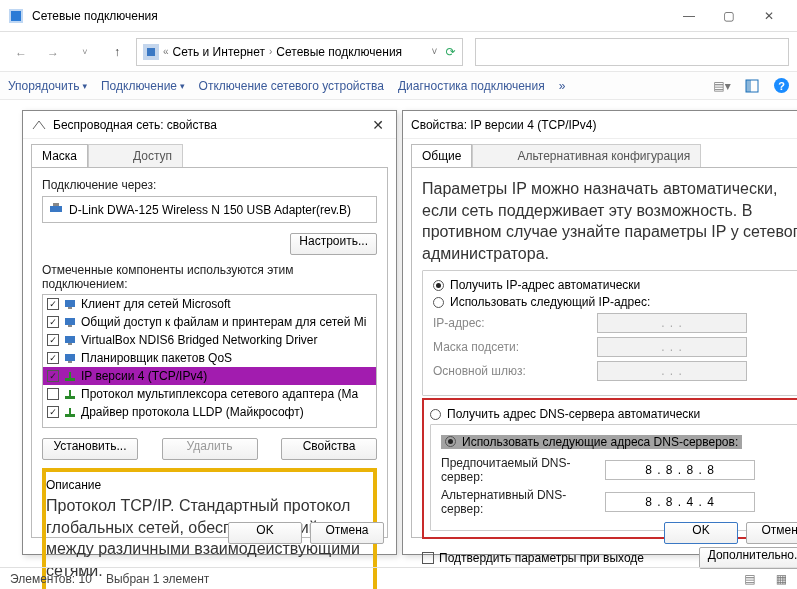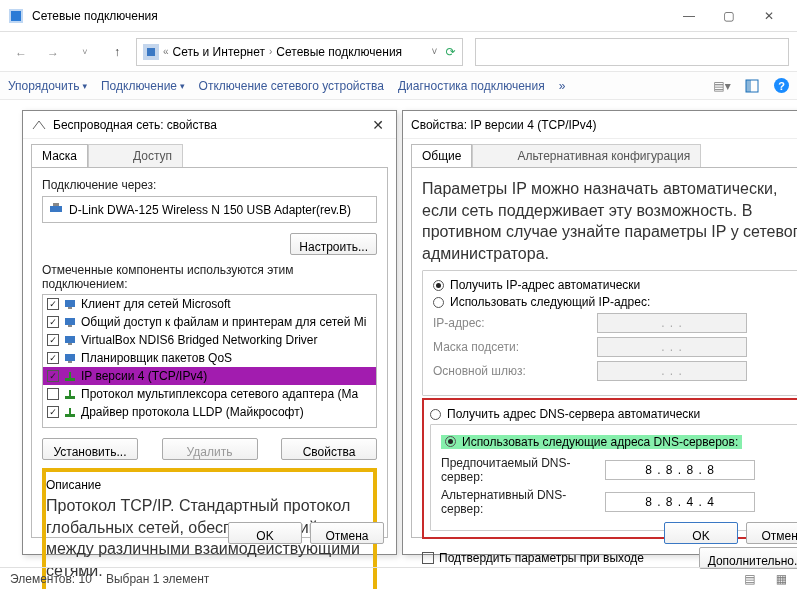--- a/index.html
+++ b/index.html
@@ -28,21 +28,21 @@
 .dlg2 { left: 402px; top: 110px; width: 431px; height: 445px; }
 .dlg-title { height: 28px; display: flex; align-items: center; padding: 0 8px; border-bottom: 1px solid #eee; }
 .dlg-title .dicon { width: 16px; height: 16px; margin-right: 6px; }
 .dlg-title .spacer { flex: 1; }
 .dlg-title .close { width: 20px; height: 20px; display: flex; align-items: center; justify-content: center; color: #333; font-size: 14px; }
 .tabbar { display: flex; margin-top: 4px; padding: 0 8px; }
 .tab { padding: 4px 10px 5px; border: 1px solid #bbb; border-bottom: none; background: #fff; position: relative; top: 1px; }
 .tab.inactive { background: #f3f3f3; color: #555; border-top: 1px solid #ccc; border-left: 1px solid #ccc; border-right: 1px solid #ccc; padding-left: 44px; }
 .tabpage { border: 1px solid #bbb; margin: 0 8px 8px; padding: 10px; height: calc(100% - 72px); position: relative; }
 .dlg-btns { position: absolute; right: 12px; bottom: 10px; display: flex; gap: 8px; }
-.btn { min-width: 74px; height: 22px; border: 1px solid #aaa; background: linear-gradient(#fefefe,#f0f0f0); display: flex; align-items: flex-end; justify-content: center; padding: 0 8px; border-radius: 2px; }
+.btn { min-width: 74px; height: 22px; border: 1px solid #aaa; background: linear-gradient(#fefefe,#f0f0f0); display: flex; align-items: flex-start; justify-content: center; padding: 0 8px; border-radius: 2px; }
 .label { color: #222; }
 .adapter-box { border: 1px solid #bbb; padding: 4px 6px; display: flex; align-items: center; gap: 6px; margin: 4px 0 10px; }
 .listbox { border: 1px solid #bbb; height: 134px; overflow: hidden; }
 .lrow { display: flex; align-items: center; height: 18px; padding: 0 4px; gap: 4px; }
 .lrow.sel { background: #a21caf; }
 .chk { width: 12px; height: 12px; border: 1px solid #555; display: flex; align-items: center; justify-content: center; font-size: 10px; }
 .chk.checked::after { content: "✓"; color: #1a1a1a; font-size: 9px; }
 .li-icon { width: 14px; height: 14px; display: flex; align-items: center; justify-content: center; }
 .three-btns { display: flex; justify-content: space-between; margin: 10px 0 8px; }
 .three-btns .btn { min-width: 96px; }
@@ -293,21 +293,21 @@
           </span>
         </div>
     </div>
 
     <div class="dns-frame">
       <div class="radio">
           <span class="r"></span>
           <span>Получить адрес DNS-сервера автоматически</span>
         </div>
       <div class="grpbox" style="margin-top:2px;">
-        <div class="radio" style="margin-top:-15px;background:#86efac;display:inline-flex;padding:0 4px;">
+        <div class="radio" style="margin-top:-15px;background:#a3a3a3;display:inline-flex;padding:0 4px;">
             <span class="r on"></span>
             <span>Использовать следующие адреса DNS-серверов:</span>
           </div>
         <div class="iprow">
             <span class="lab enabled">Предпочитаемый DNS-сервер:</span>
             <span class="ipinput">
               <span>8 . 8 . 8 . 8</span>
             </span>
           </div>
         <div class="iprow">

